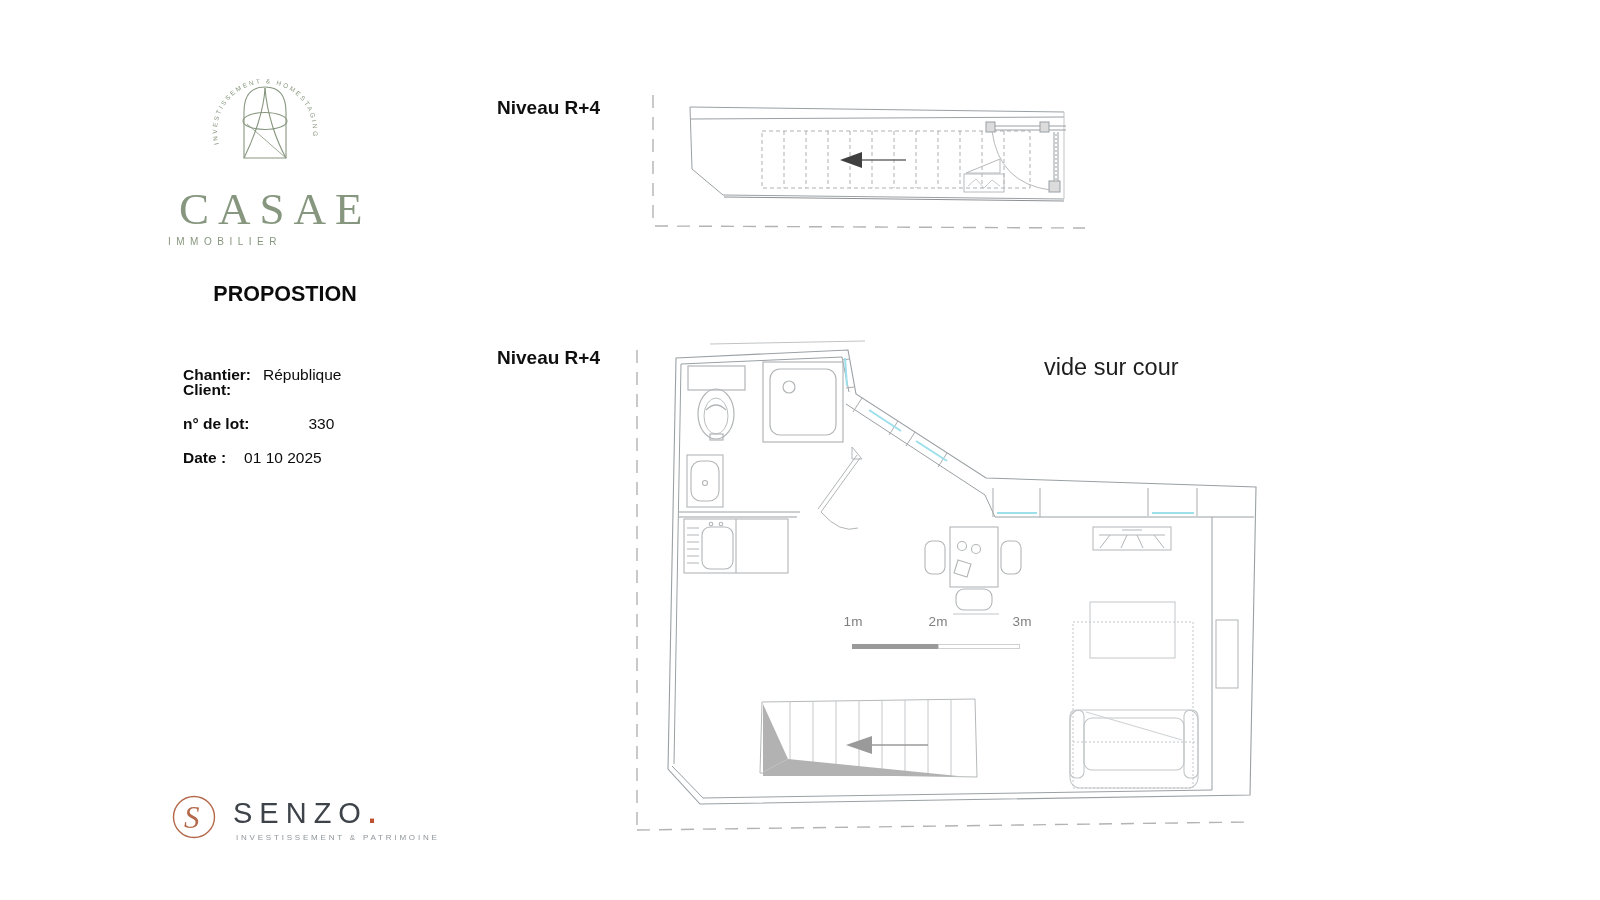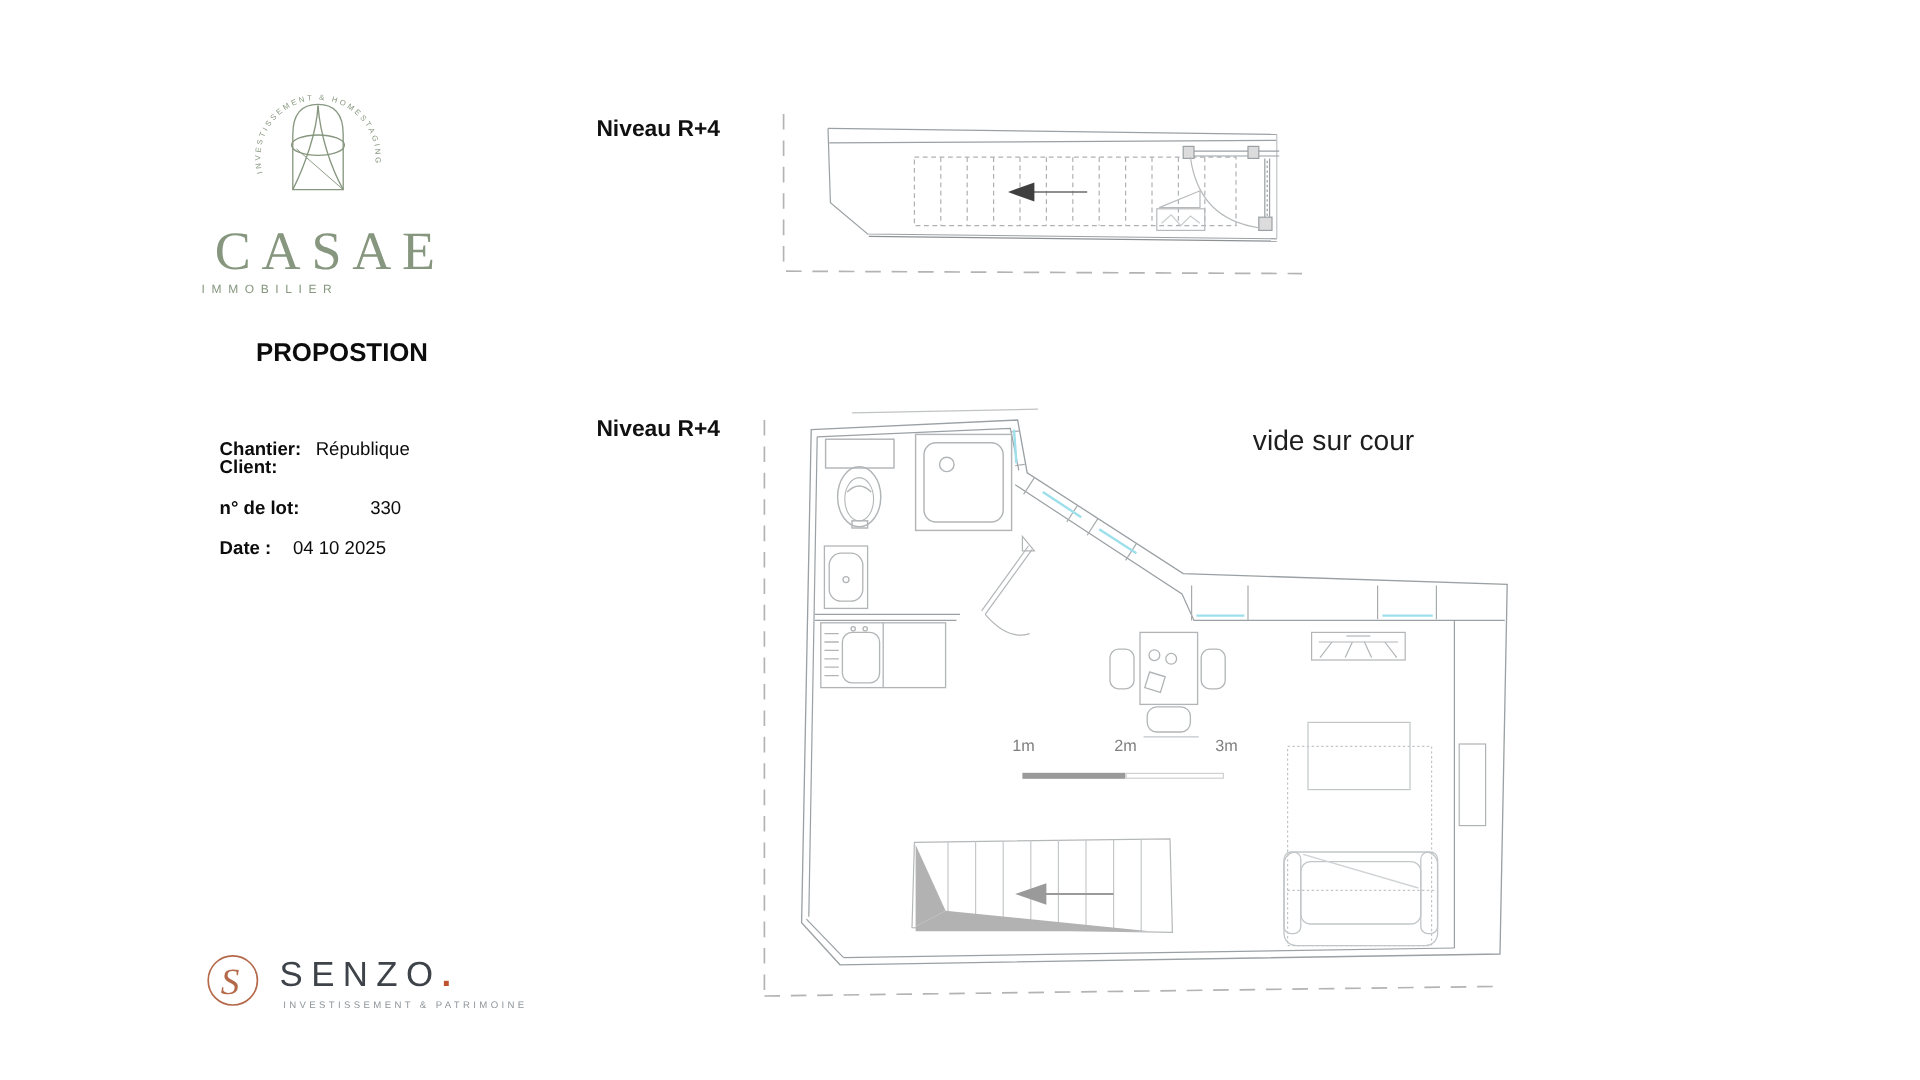--- a/index.html
+++ b/index.html
@@ -54,21 +54,21 @@
 <div class="abs field-row" style="left:183px;top:347px;margin-top:19px;">
   <b>Chantier:</b><span style="margin-left:12px;">République</span>
 </div>
 <div class="abs field-row" style="left:183px;top:381px;">
   <b>Client:</b><span style="margin-left:12px;"></span>
 </div>
 <div class="abs field-row" style="left:183px;top:415px;">
   <b>n° de lot:</b><span style="margin-left:59px;">330</span>
 </div>
 <div class="abs field-row" style="left:183px;top:449px;">
-  <b>Date :</b><span style="margin-left:18px;">04 10 2025</span>
+  <b>Date :</b><span style="margin-left:18px;">01 10 2025</span>
 </div>
 
 <svg class="abs" style="left:171px;top:794px;" width="48" height="48" viewBox="0 0 48 48">
   <circle cx="23" cy="23" r="20.5" fill="none" stroke="#b5694b" stroke-width="1.4"></circle>
   <text x="13" y="34" font-size="31" fill="#b5694b" font-family="Liberation Serif, serif" font-style="italic">S</text>
 </svg>
 <div class="abs senzo-word" style="left:233px;top:797px;">
   <span>SENZO</span><span class="senzo-dot">.</span>
 </div>
 <div class="abs senzo-sub" style="left:236px;top:833px;">INVESTISSEMENT &amp; PATRIMOINE</div>

